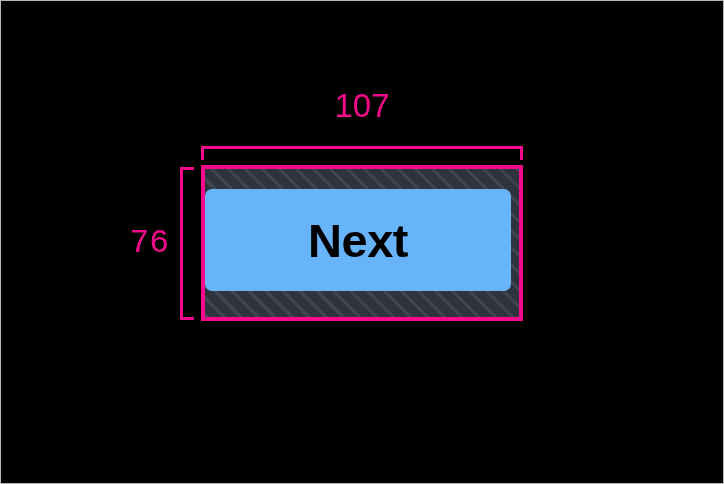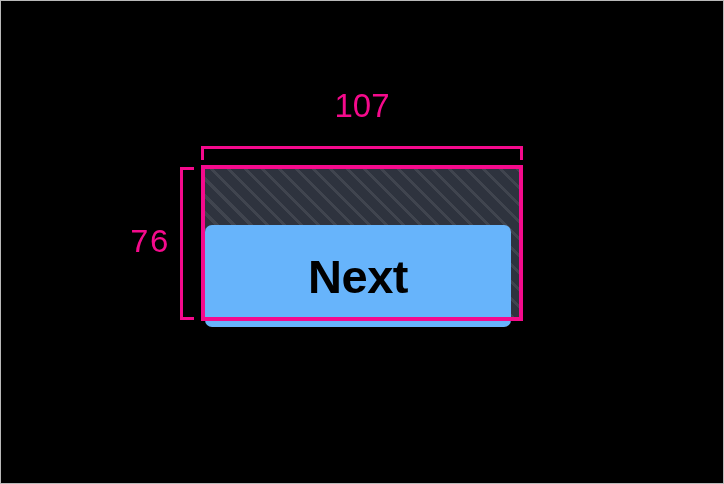--- a/index.html
+++ b/index.html
@@ -71,21 +71,20 @@
     top: 24px;
     width: 306px;
     height: 102px;
     box-sizing: border-box;
     background: #67b4fb;
     border-radius: 7px;
     display: flex;
     align-items: center;
     justify-content: center;
     z-index: 3;
-    margin-top: 36px;
   }
 
   .button-label {
     color: #000000;
     font-family: "Liberation Sans", sans-serif;
     font-size: 47px;
     font-weight: bold;
     letter-spacing: -0.5px;
     line-height: 1;
     user-select: none;

